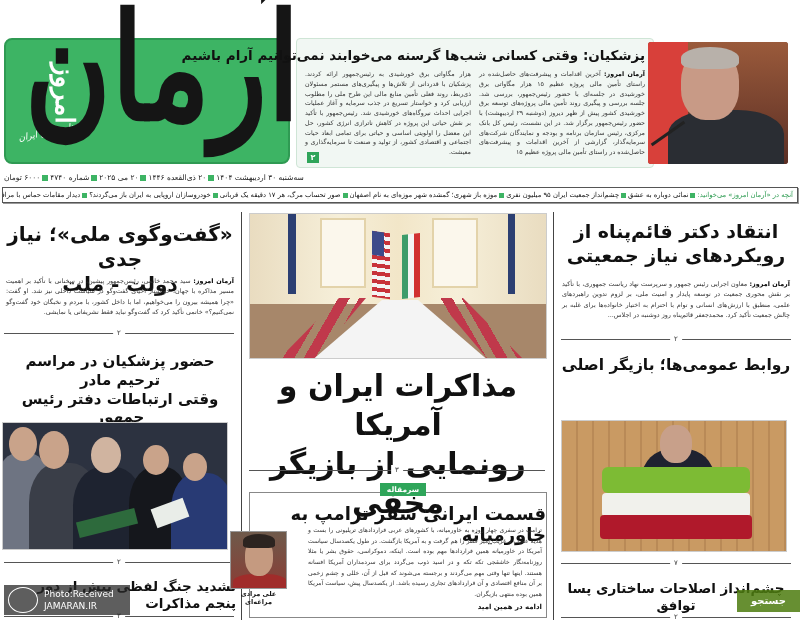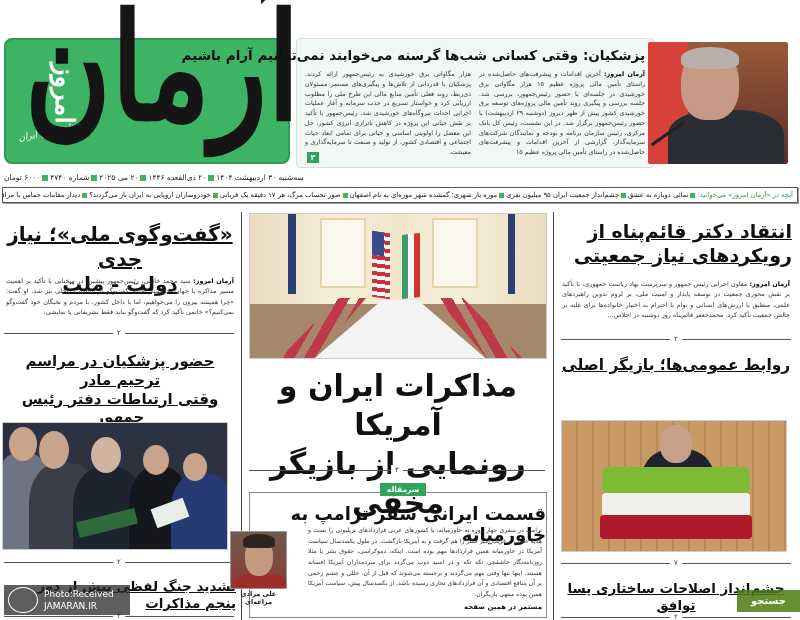--- a/index.html
+++ b/index.html
@@ -33,21 +33,21 @@
   .top-photo .mic { position: absolute; left: 0; top: 90px; width: 40px; height: 3px; background: #222; transform: rotate(-35deg); }
 
   
   .ticker { position: absolute; left: 2px; top: 187px; width: 796px; height: 16px; border: 1px solid #555; box-shadow: 1px 1px 0 #999; font-size: 6.8px; line-height: 14px; padding: 0 4px; white-space: nowrap; overflow: hidden; direction: rtl; background: #fff; }
   .ticker .lead { color: #2a9a4f; }
   .ticker .sq { display: inline-block; width: 5px; height: 5px; background: #3db464; margin: 0 2px; vertical-align: middle; }
 
   
   .col-rule { position: absolute; top: 212px; width: 1px; height: 408px; background: #444; }
 
-  .story-head { position: absolute; font-weight: bold; color: #111; text-align: center; line-height: 1.25; text-decoration: underline; }
+  .story-head { position: absolute; font-weight: bold; color: #111; text-align: center; line-height: 1.25; }
   .story-body { position: absolute; font-size: 6.4px; line-height: 1.6; color: #333; text-align: justify; direction: rtl; }
   .story-body .lead { font-weight: bold; color: #000; }
   .sep { position: absolute; height: 1px; background: #555; }
   .sep span { position: absolute; left: 50%; top: -5px; transform: translateX(-50%); background: #fff; padding: 0 4px; font-size: 7px; line-height: 10px; color: #333; }
 
   
   .center-photo { position: absolute; left: 249px; top: 213px; width: 298px; height: 146px; overflow: hidden; border: 1px solid #ccc; background: #efe3c4; }
   .center-photo .wall { position: absolute; left: 0; top: 0; width: 100%; height: 90px; background: linear-gradient(90deg, #e9dcc0 0%, #f6efd9 30%, #f2e6c8 50%, #f6efd9 70%, #e9dcc0 100%); }
   .center-photo .win1 { position: absolute; left: 70px; top: 4px; width: 46px; height: 70px; background: #fbf7ec; border: 2px solid #e3d3aa; }
   .center-photo .win2 { position: absolute; left: 182px; top: 4px; width: 46px; height: 70px; background: #fbf7ec; border: 2px solid #e3d3aa; }
@@ -184,31 +184,31 @@
   <div>مذاکرات ایران و آمریکا</div>
   <div>رونمایی از بازیگر مخفی</div>
 </div>
 <div class="sep" style="left:249px; top:470px; width:296px;">
     <span>۳</span>
   </div>
 
 <div class="editorial">
   <h2>قسمت ایرانی سفر ترامپ به خاورمیانه</h2>
   <div class="body">ترامپ در سفری چهار روزه به خاورمیانه، با کشورهای عربی قراردادهای تریلیونی را بست و هدیه عجیب و غریب امیر قطر را هم گرفت و به آمریکا بازگشت. در طول یکصدسال سیاست آمریکا در خاورمیانه همین قراردادها مهم بوده است. اینکه، دموکراسی، حقوق بشر یا مثلا روزنامه‌نگار خاشقجی تکه تکه و در اسید ذوب می‌گردد برای سردمداران آمریکا افسانه هستند. اینها تنها وقتی مهم می‌گردند و برجسته می‌شوند که قبل از آن، خللی و چشم زخمی بر آن منافع اقتصادی و آن قراردادهای تجاری رسیده باشد. از یکصدسال پیش، سیاست آمریکا همین بوده منتهی بازیگران.</div>
-  <div class="more">مستمر در همین صفحه</div>
+  <div class="more">ادامه در همین امید</div>
 </div>
 <div class="editorial-tag">سرمقاله</div>
 <div class="author-photo">
   <div class="shirt"></div>
     <div class="face"></div>
     <div class="hair"></div>
 </div>
 <div class="author-name">علی مرادی مراغه‌ای</div>
 
-<div class="story-head" style="left:560px; top:220px; width:232px; font-size:19px;text-align:right;">
+<div class="story-head" style="left:560px; top:220px; width:232px; font-size:19px;">
   <div>انتقاد دکتر قائم‌پناه از</div>
   <div>رویکردهای نیاز جمعیتی</div>
 </div>
 <div class="story-body" style="left:562px; top:279px; width:228px;">
   <span class="lead">آرمان امروز:</span> <span>معاون اجرایی رئیس جمهور و سرپرست نهاد ریاست جمهوری، با تأکید بر نقش محوری جمعیت در توسعه پایدار و امنیت ملی، بر لزوم تدوین راهبردهای علمی، منطبق با ارزش‌های انسانی و توام با احترام به اختیار خانواده‌ها برای غلبه بر چالش جمعیت تأکید کرد. محمدجعفر قائم‌پناه روز دوشنبه در اجلاس...</span>
 </div>
 <div class="sep" style="left:561px; top:339px; width:230px;">
     <span>۲</span>
   </div>
 

